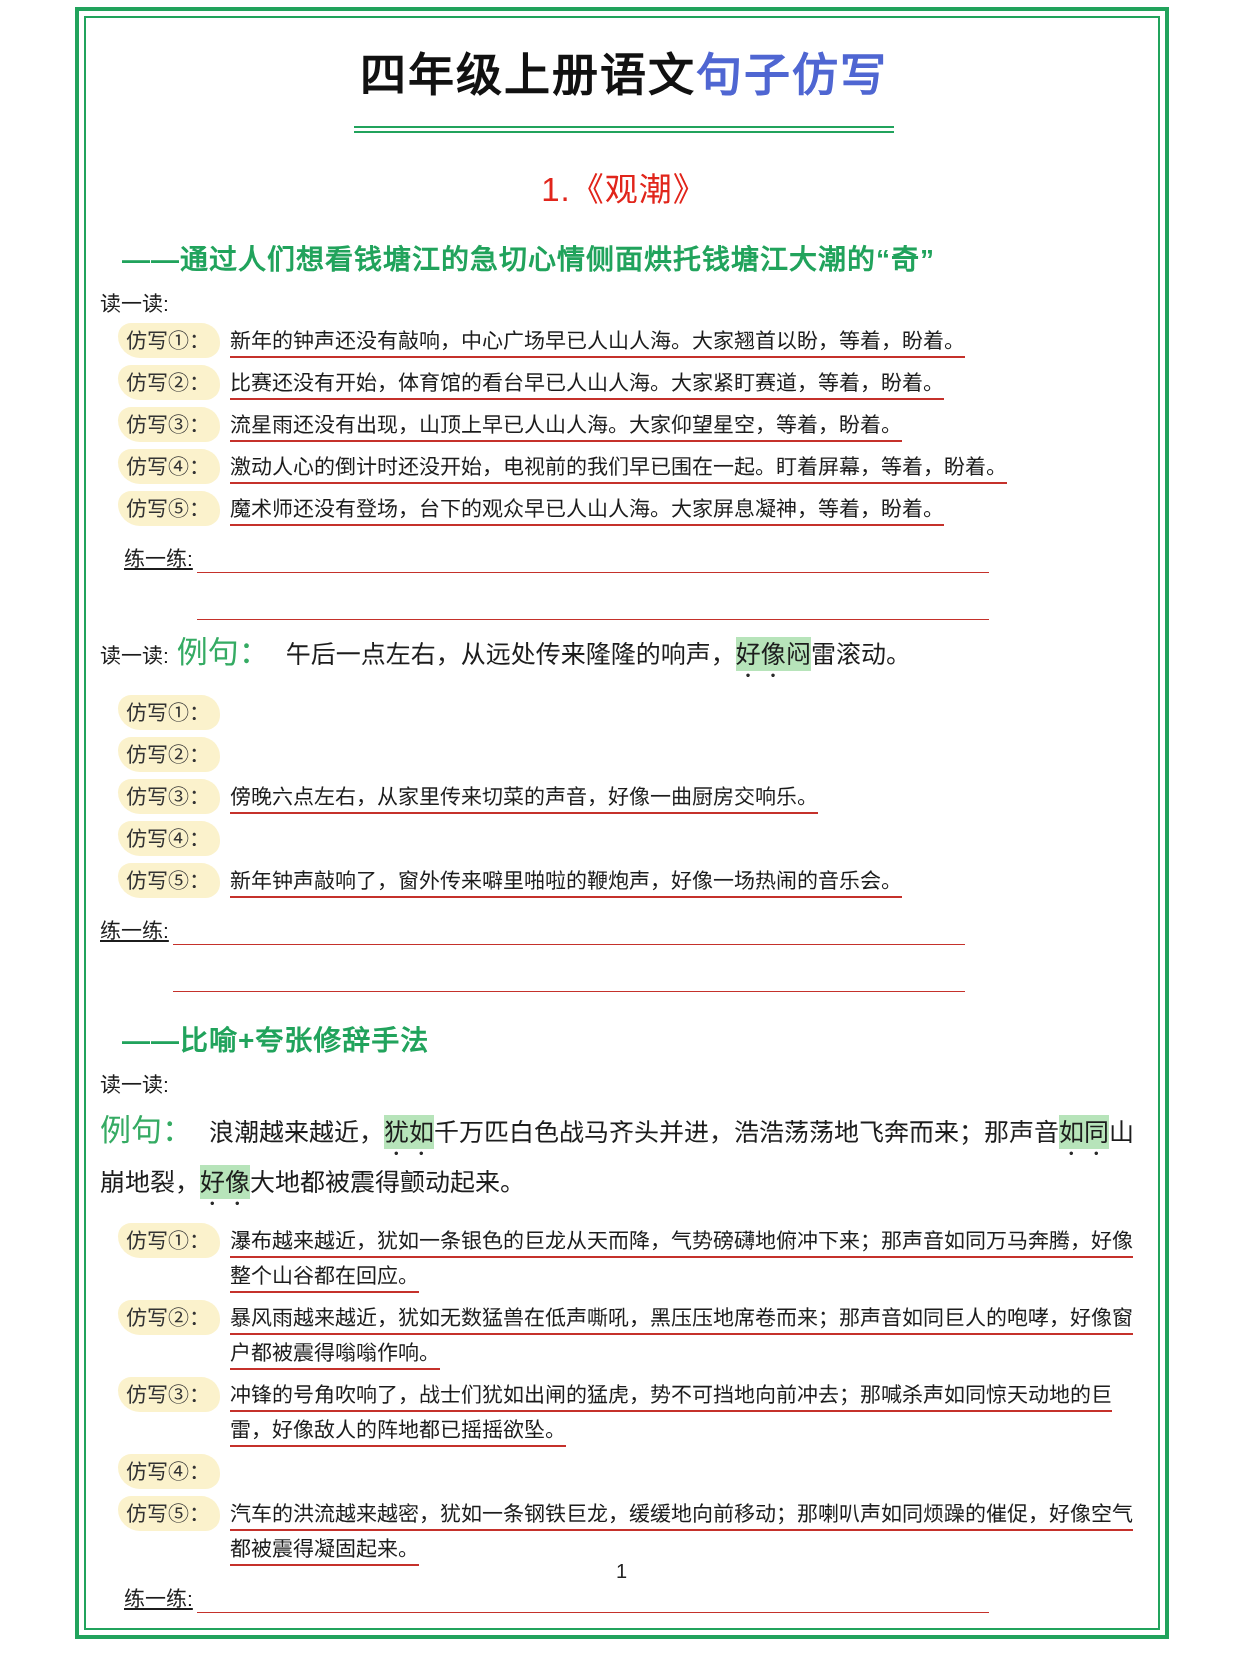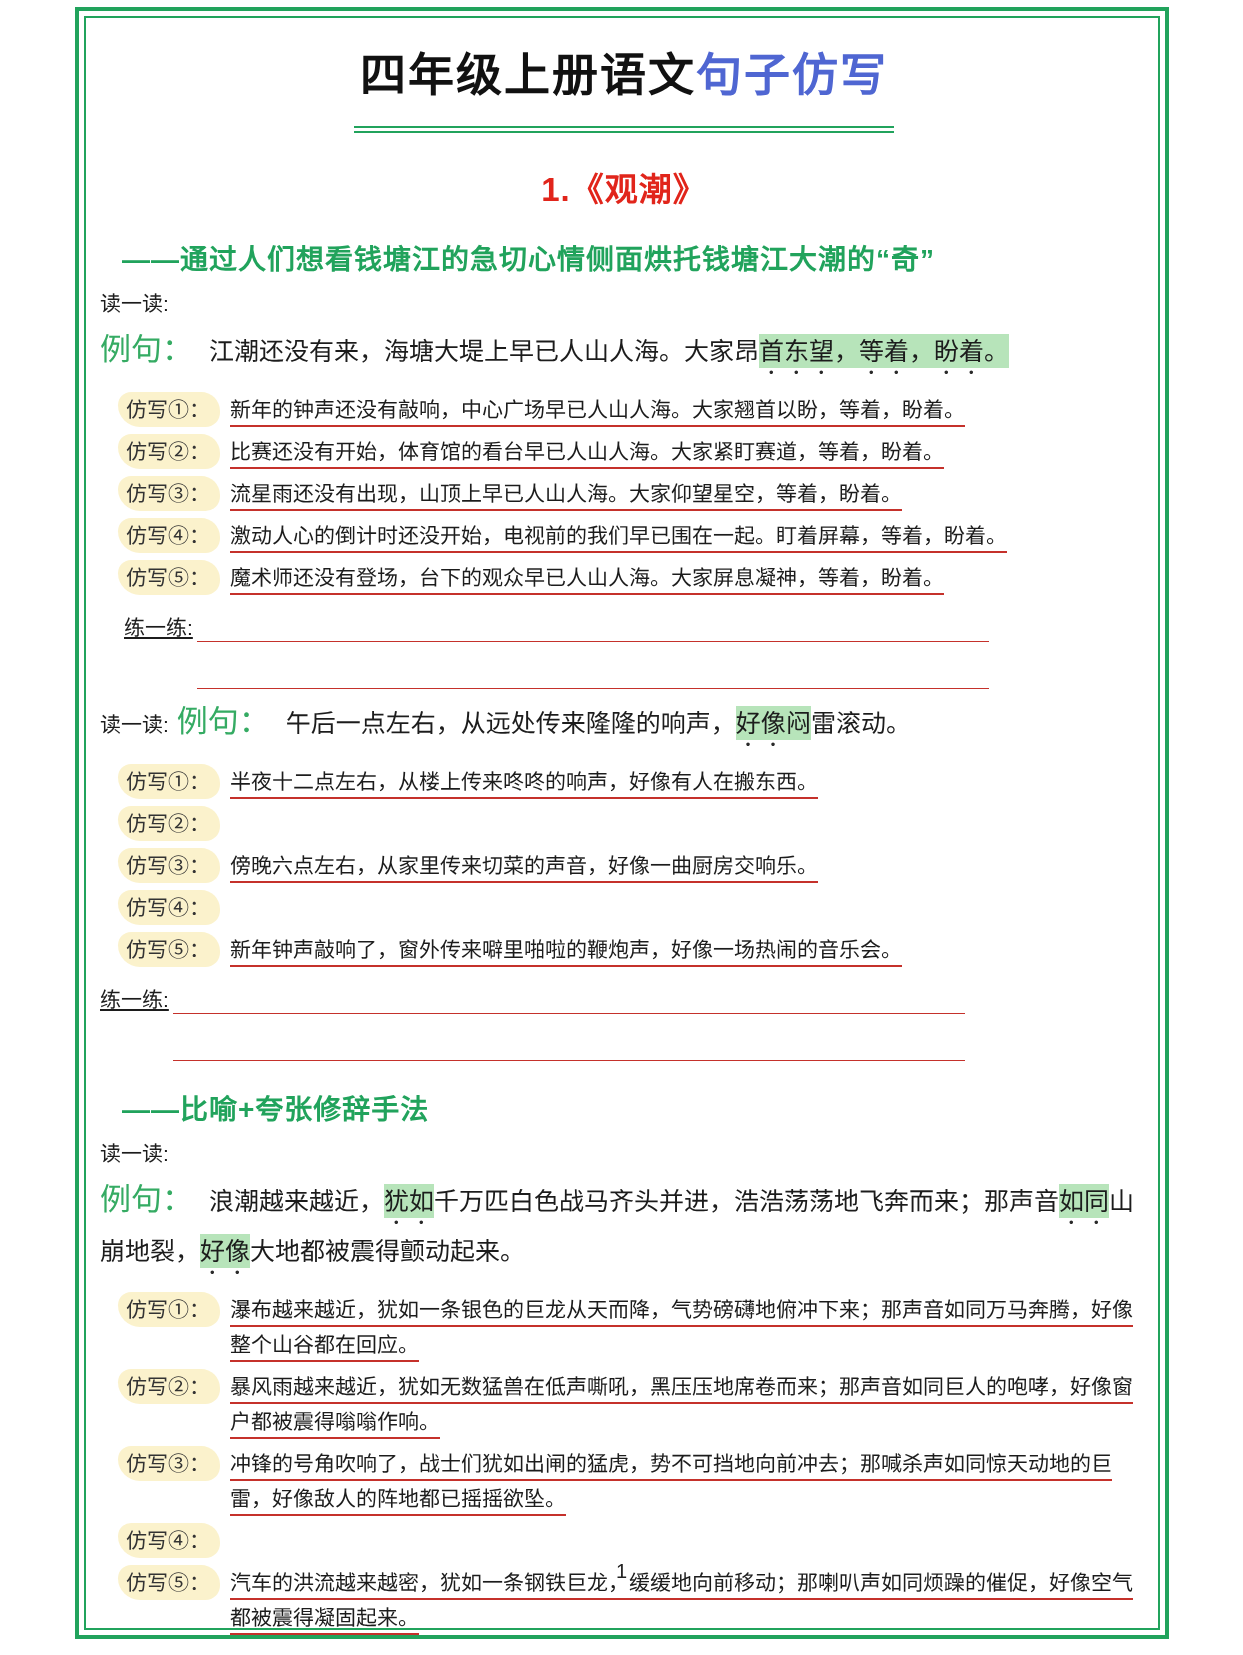--- a/index.html
+++ b/index.html
@@ -14,21 +14,21 @@
     outline:4px solid var(--green,#21a35c);outline-offset:5px;
     box-sizing:border-box;pointer-events:none;
   }
   .content{position:absolute;left:100px;top:30px;width:1048px;}
 
   .title{margin:8px 0 0;text-align:center;font-size:46px;font-weight:bold;letter-spacing:2px;}
   .title .inner{display:inline-block;border-bottom:7px double var(--green,#21a35c);padding:0 6px 22px;}
   .t-black{color:#111;}
   .t-blue{color:var(--blue,#4f66d2);}
 
-  .lesson{color:var(--red,#e1251b);text-align:center;font-size:33px;font-weight:700;margin:30px 0 12px;letter-spacing:1px;}
+  .lesson{color:var(--red,#e1251b);text-align:center;font-size:33px;font-weight:400;margin:30px 0 12px;letter-spacing:1px;}
 
   .technique{color:var(--green,#21a35c);font-size:28px;font-weight:bold;margin:26px 0 10px 22px;letter-spacing:1px;}
 
   .read{font-size:21px;margin:10px 0 6px;}
   .example{font-size:25px;line-height:1.72;margin:4px 0 12px;}
   .exlabel{color:var(--exgreen,#35ab63);font-size:31px;margin-right:16px;}
   .read-inline{font-size:21px;margin-right:8px;}
   .hl{background:var(--hlgreen,#b7e4ba);padding:3px 0;}
   .dots{
     -webkit-text-emphasis:filled dot #2a2a2a;
@@ -69,23 +69,20 @@
 
     <h1 class="title">
       <span class="inner"><span class="t-black">四年级上册语文</span><span class="t-blue">句子仿写</span></span>
     </h1>
 
     <h2 class="lesson">1.《观潮》</h2>
 
     <section class="block block-1">
       <h3 class="technique">——通过人们想看钱塘江的急切心情侧面烘托钱塘江大潮的“奇”</h3>
       <div class="read">读一读:</div>
-      <p class="example">
-        <span class="exlabel">例句：</span><span class="extext"><span>江潮还没有来，海塘大堤上早已人山人海。大家昂</span><span class="hl dots">首东望</span><span class="hl">，</span><span class="hl dots">等着</span><span class="hl">，</span><span class="hl dots">盼着</span><span class="hl">。</span></span>
-      </p>
       <div class="imitations">
           <div class="imrow">
             <span class="imlabel">仿写①：</span>
             <span class="imtext">新年的钟声还没有敲响，中心广场早已人山人海。大家翘首以盼，等着，盼着。</span>
           </div>
           <div class="imrow">
             <span class="imlabel">仿写②：</span>
             <span class="imtext">比赛还没有开始，体育馆的看台早已人山人海。大家紧盯赛道，等着，盼着。</span>
           </div>
           <div class="imrow">
@@ -110,21 +107,20 @@
       </div>
     </section>
 
     <section class="block block-2">
       <p class="example">
         <span class="read-inline">读一读:</span><span class="exlabel">例句：</span><span class="extext"><span>午后一点左右，从远处传来隆隆的响声，</span><span class="hl dots">好像</span><span class="hl">闷</span><span>雷滚动。</span></span>
       </p>
       <div class="imitations">
           <div class="imrow">
             <span class="imlabel">仿写①：</span>
-            <span class="imtext">半夜十二点左右，从楼上传来咚咚的响声，好像有人在搬东西。</span>
           </div>
           <div class="imrow">
             <span class="imlabel">仿写②：</span>
           </div>
           <div class="imrow">
             <span class="imlabel">仿写③：</span>
             <span class="imtext">傍晚六点左右，从家里传来切菜的声音，好像一曲厨房交响乐。</span>
           </div>
           <div class="imrow">
             <span class="imlabel">仿写④：</span>

